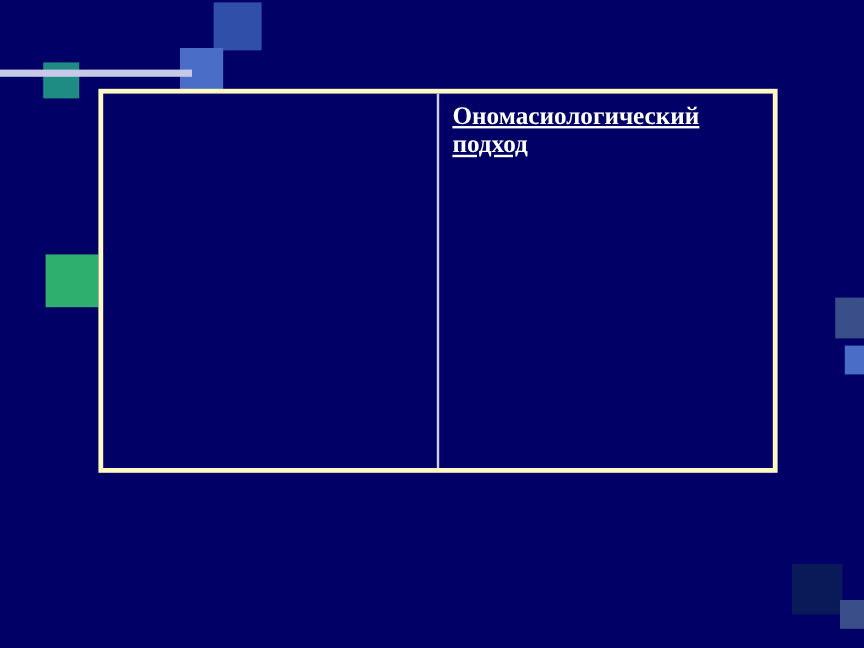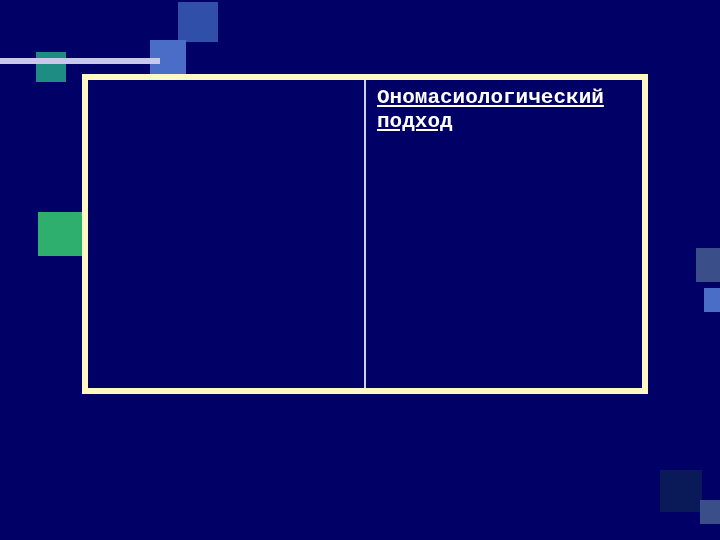--- a/index.html
+++ b/index.html
@@ -62,23 +62,22 @@
     width: 160px; height: 6px;
     background: #c8c8e8;
   }
   
   .frame {
     position: absolute;
     left: 82px;
     top: 74px;
     width: 566px;
     height: 320px;
-    border: 6px solid #fef9c3;
+    border: 4px solid #fef9c3;
     background: transparent;
-    font-family: Liberation Mono, monospace;
   }
   .col-divider {
     position: absolute;
     left: 50%;
     top: 0;
     width: 2px;
     height: 100%;
     background: #cfcfe8;
     transform: translateX(-1px);
   }

